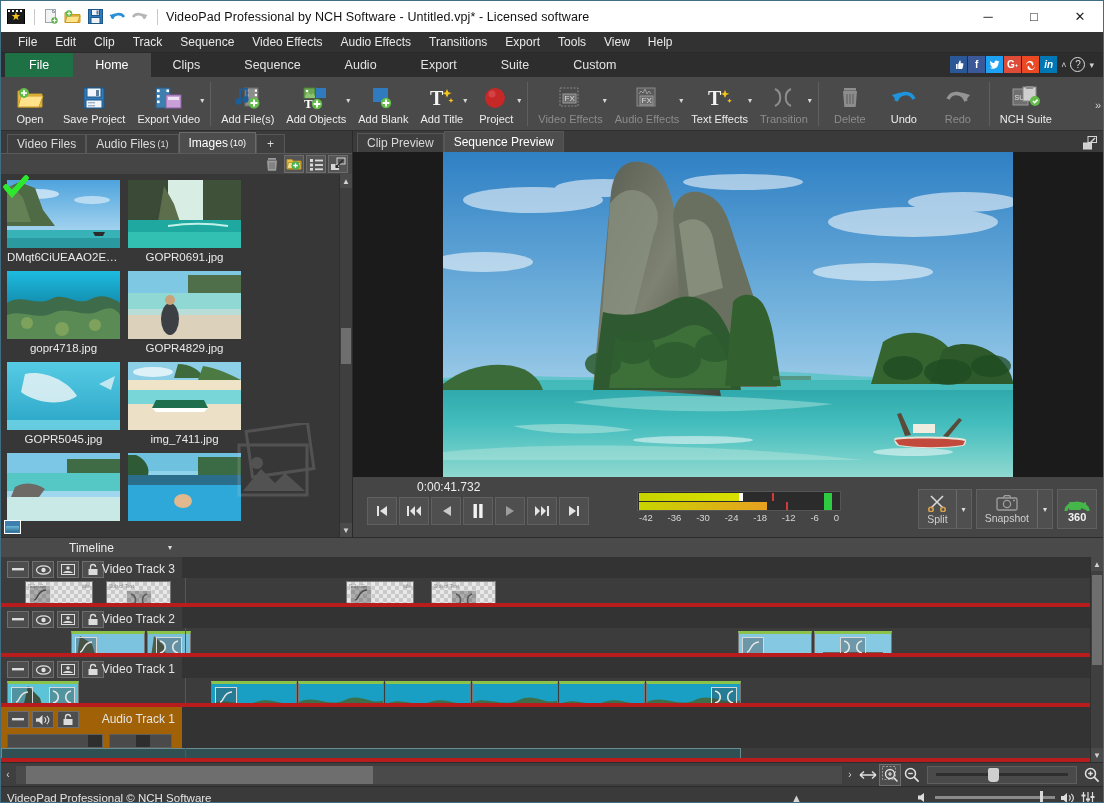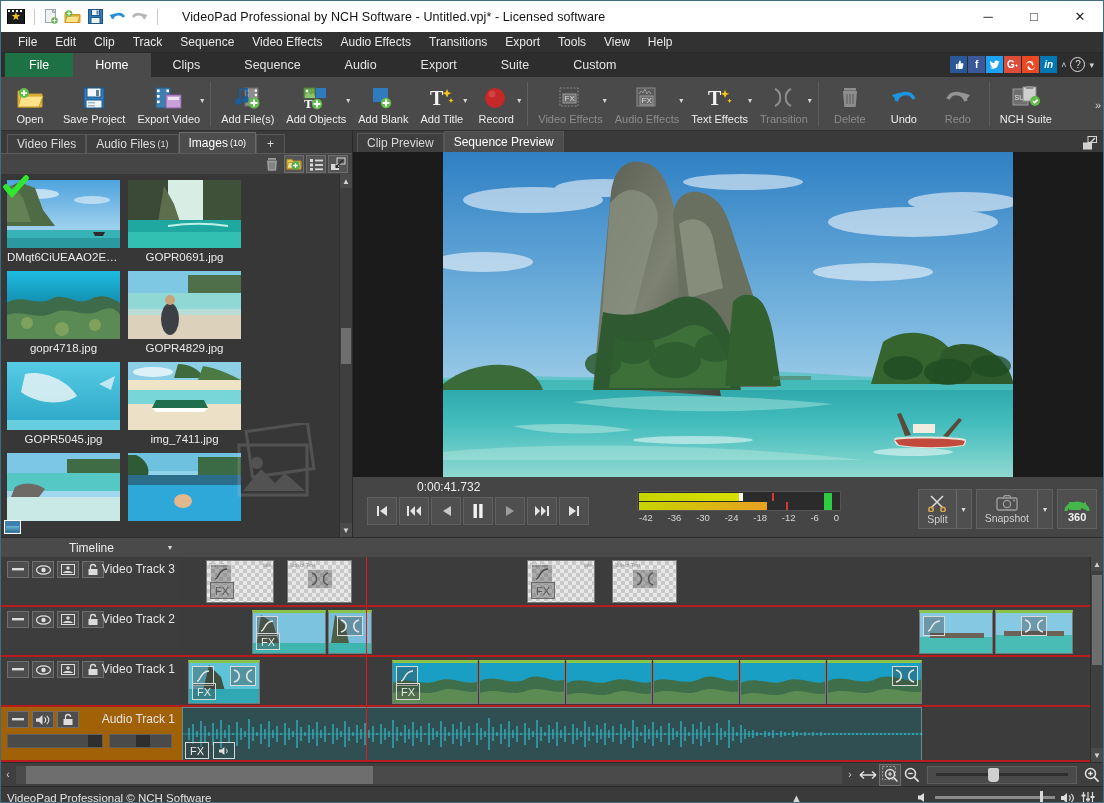--- a/index.html
+++ b/index.html
@@ -20,21 +20,21 @@
   .tb-icon { width:20px; height:18px; margin-right:2px; display:flex;
              align-items:center; justify-content:center; }
   .appicon { width:18px; height:15px; background:#1b1b1b; position:relative;
              border-left:1px solid #000; border-right:1px solid #000; }
   .appicon:before { content:"★"; color:#f5c518; font-size:11px; position:absolute;
                     left:50%; top:50%; transform:translate(-50%,-52%); }
   .appicon:after { content:""; position:absolute; left:0; right:0; top:1px; height:2px;
       background:repeating-linear-gradient(to right,#fff 0 2px,#1b1b1b 2px 4px);
       box-shadow:0 10px 0 0 repeating-linear-gradient(to right,#fff 0 2px,#1b1b1b 2px 4px); }
   .tb-sep { width:1px; height:16px; background:#c9c9c9; margin:0 6px; }
-  .title-text { font-size:12.5px; color:#111; margin-left:18px; letter-spacing:.1px; }
+  .title-text { font-size:12.5px; color:#111; margin-left:2px; letter-spacing:.1px; }
   .winbtns { position:absolute; right:0; top:0; height:31px; display:flex; }
   .winbtn { width:46px; height:31px; display:flex; align-items:center;
             justify-content:center; color:#222; font-size:13px; }
 
   
   .menubar { height:21px; background:#323232; display:flex; align-items:center;
              padding-left:8px; border-bottom:1px solid #2a2a2a; }
   .menu-item { padding:2px 9px; font-size:12px; color:#e9e9e9; }
 
   
@@ -150,21 +150,21 @@
   .tl-head { height:20px; background:#4a4a4a; display:flex; align-items:center;
              border-top:1px solid #2c2c2c; }
   .tl-label { width:181px; display:flex; align-items:center; justify-content:center;
               font-size:12px; color:#ececec; position:relative; }
   .tl-label .dd { position:absolute; right:10px; font-size:8px; color:#ddd; }
   .tl-ruler { flex:1; position:relative; background:#4a4a4a;
               border-left:1px solid #5d5d5d; overflow:hidden; }
   .playhead { position:absolute; top:0; width:1px; background:#e01b1b; z-index:9; }
 
   .tracks { background:#333; }
-  .trow { display:flex; border-bottom:2px solid #b91c1c; position:relative; }
+  .trow { display:flex; border-bottom:4px solid #b91c1c; position:relative;flex-direction:column; }
   .thead { width:181px; background:#3d3d3d; position:relative; padding:4px 0 0 6px; }
   .thead .tname { position:absolute; right:7px; top:5px; font-size:12px; color:#e4e4e4; }
   .ticons { display:flex; gap:3px; }
   .tic { width:22px; height:17px; background:#4d4d4d; border:1px solid #6f6f6f;
          display:flex; align-items:center; justify-content:center; }
   .tbody { flex:1; background:#3c3c3c; position:relative; overflow:hidden; }
   .clip { position:absolute; top:3px; overflow:hidden; border:1px solid #777; }
   .clip.green { border-top:3px solid #8bc34a; }
   .badge-fx { position:absolute; left:3px; bottom:3px; width:24px; height:17px;
               border:1px solid #d8d8d8; color:#e8e8e8; font-size:11px;
@@ -429,21 +429,21 @@
     </div>
 
     <div class="rb">
       <span class="ic">
         <svg width="26" height="24" viewBox="0 0 26 24">
             <circle cx="12" cy="12" r="10" fill="#c62828"></circle>
             <circle cx="9" cy="8" r="3.5" fill="#e05a5a" opacity=".55"></circle>
           </svg>
       </span>
       <span class="drop">▾</span>
-      <span class="lbl">Record</span>
+      <span class="lbl">Project</span>
     </div>
 
     <div class="rsep"></div>
 
     <div class="rb dis">
       <span class="ic">
         <svg width="26" height="24" viewBox="0 0 26 24">
             <rect x="3" y="2" width="18" height="18" fill="none" stroke="#8a8a8a" stroke-dasharray="2 1.4"></rect>
             <rect x="6" y="8" width="13" height="9" fill="#6e6e6e" stroke="#9a9a9a"></rect>
             <text x="7.5" y="15" font-size="8" fill="#ddd" font-family="sans-serif">FX</text>

